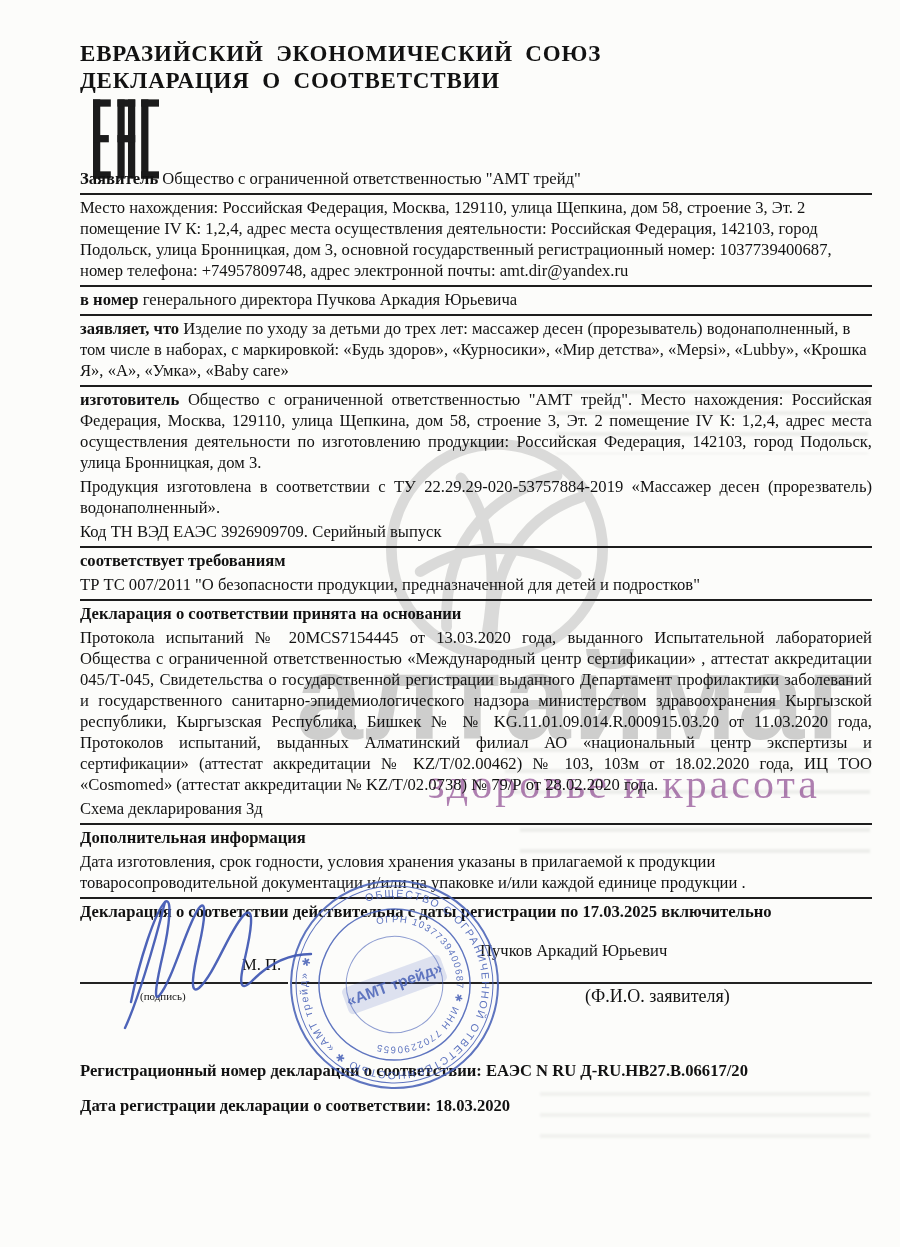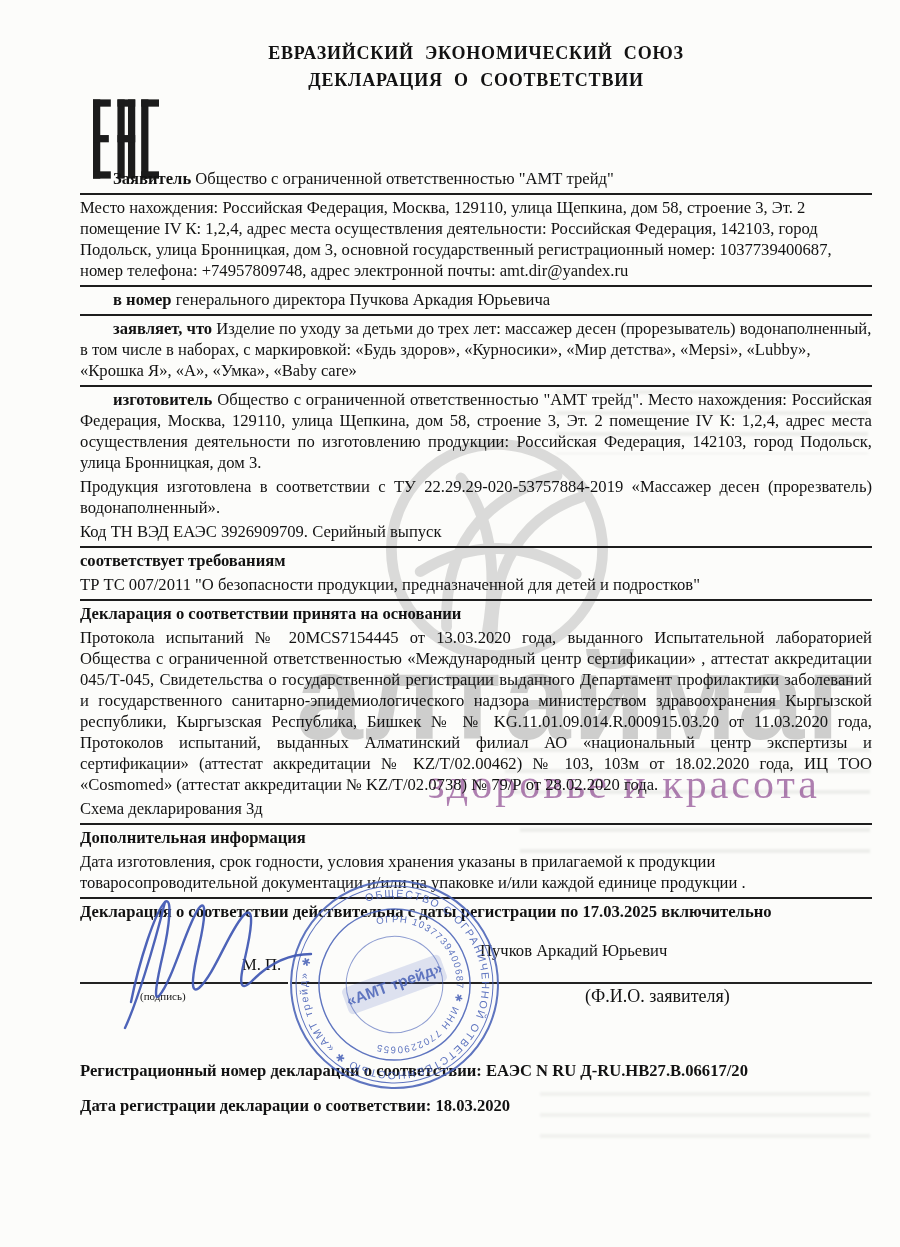--- a/index.html
+++ b/index.html
@@ -3,25 +3,25 @@
 <meta charset="utf-8">
 <style>
   html,body{margin:0;padding:0;}
   body{
     width:900px;height:1247px;position:relative;overflow:hidden;
     background:#fcfcfa;color:#121212;
     font-family:"Liberation Serif","DejaVu Serif",serif;
     font-size:16.6px;line-height:21px;
   }
   .content{position:relative;z-index:2;padding:40px 28px 0 80px;}
-  .doc-title{ text-align:center;font-weight:bold;font-size:18px;line-height:27px;
+  .doc-title{ text-align:left;font-weight:bold;font-size:23px;line-height:27px;
     letter-spacing:.8px;word-spacing:6px;}
   .row{padding:2px 0 4px;}
   .rule{border-bottom:2px solid #1d1d1d;}
-  b.lbl{font-weight:bold;margin-left:33px;}
+  b.lbl{font-weight:bold;}
   .just{text-align:justify;}
   .u{}
   .bold-line{font-weight:bold;}
   .mt{margin-top:3px;}
   
   .sig-row{position:relative;height:96px;margin-top:14px;}
   .sig-row .abs{position:absolute;}
   .sig-line-l{left:0;top:42px;width:208px;border-top:2px solid #222;}
   .sig-cap-l{left:60px;top:46px;font-size:11px;}
   .sig-mp{left:162px;top:14px;}

